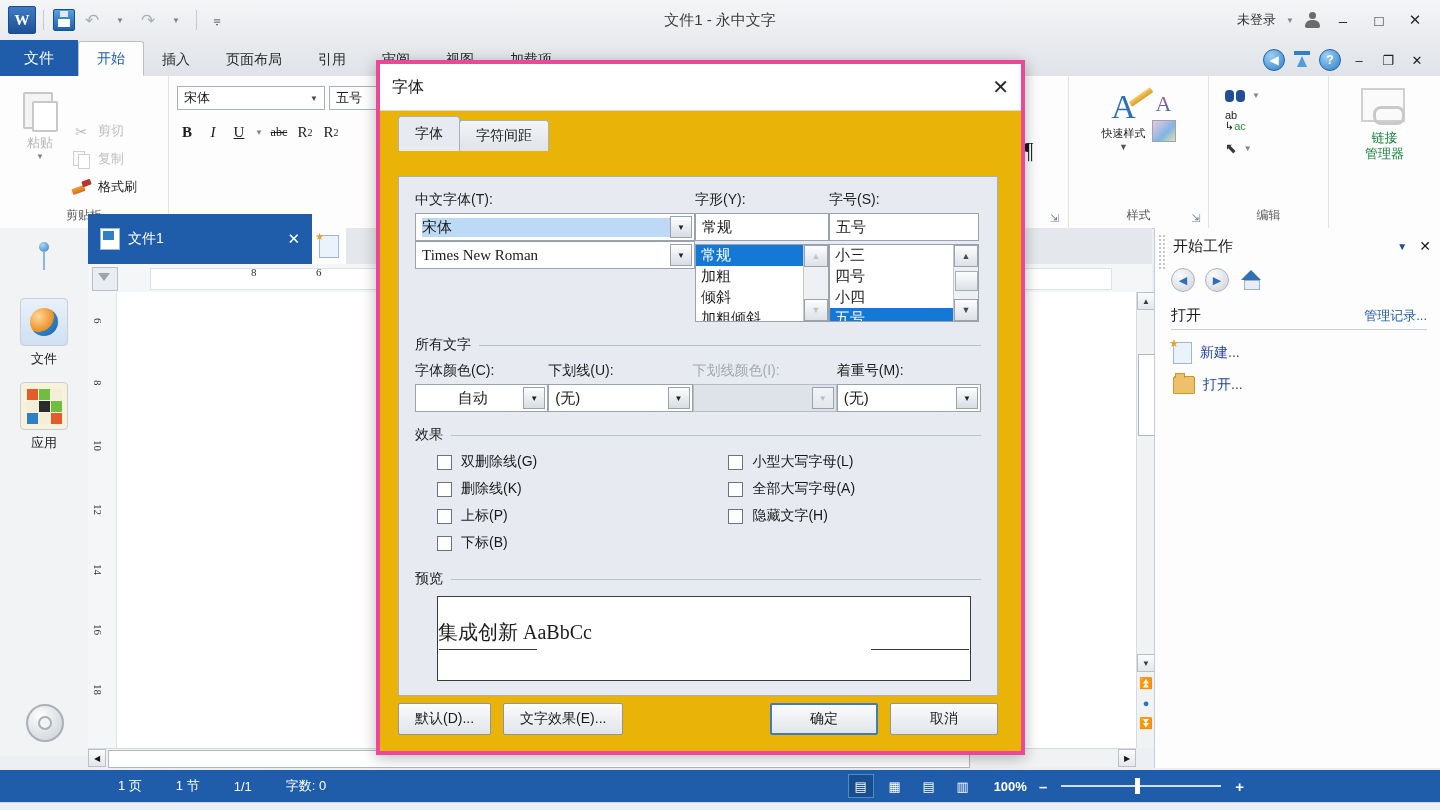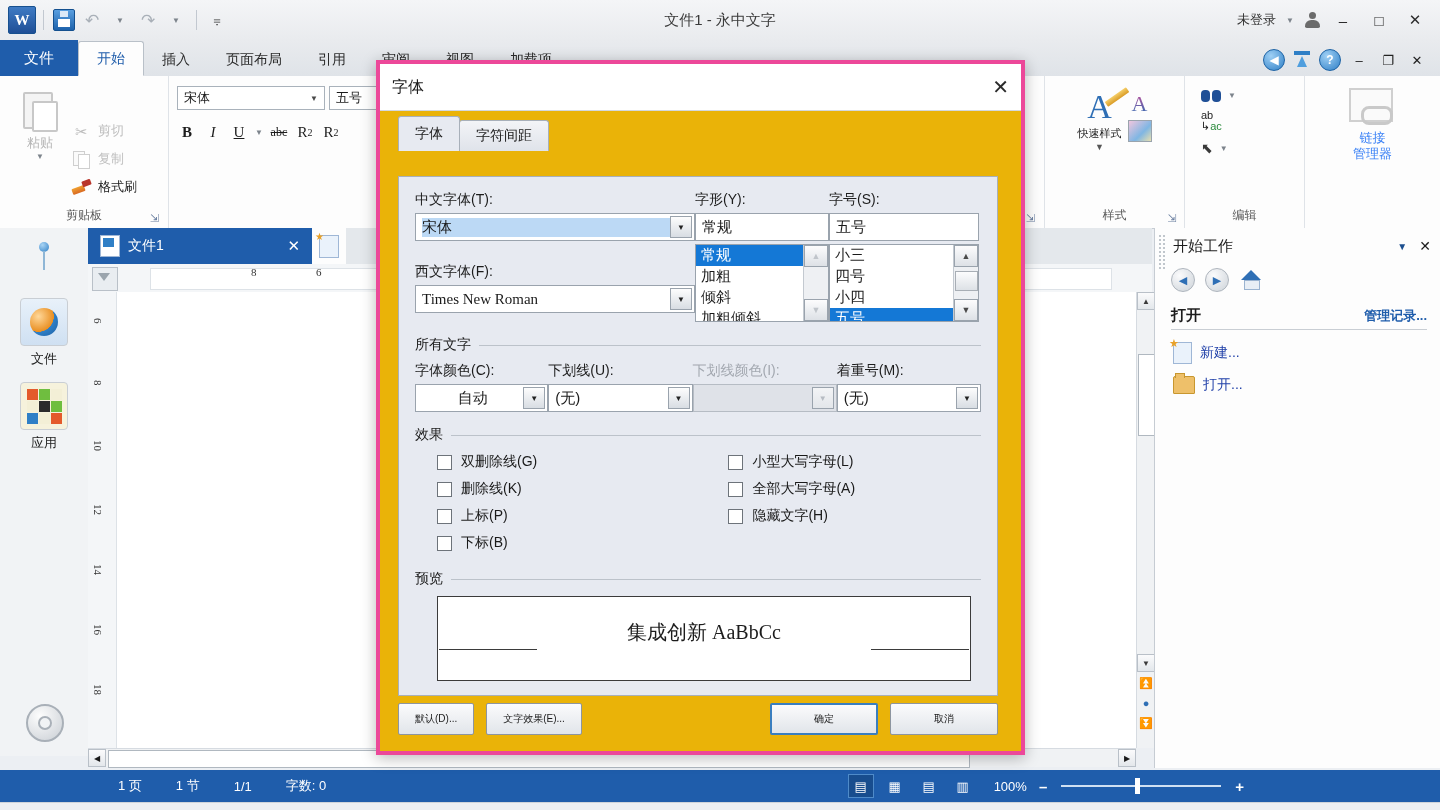--- a/index.html
+++ b/index.html
@@ -151,21 +151,21 @@
   .g-edit{width:120px;}
   .editrow{display:flex;align-items:center;gap:7px;padding:8px 0 0 8px;}
   .binoc{position:relative;width:20px;height:14px;}
   .binoc:before,.binoc:after{content:"";position:absolute;top:2px;width:9px;height:12px;
     border-radius:4px;background:#1f4f96;}
   .binoc:before{left:0;}
   .binoc:after{right:0;}
   .abac{font-size:11px;line-height:11px;color:#1c1c1c;}
   .abac .g{color:#2a8a3c;}
   .cursor-ic{font-size:14px;color:#3a3a3a;}
-  .g-link{width:136px;text-align:center;color:#3b82f6;}
+  .g-link{width:112px;text-align:center;color:#15803d;}
   .linkicon{width:56px;height:44px;margin:6px auto 0;position:relative;}
   .linkicon:before{content:"";position:absolute;left:4px;top:2px;width:40px;height:30px;
     border:2px solid #d0d0d0;background:#fafafa;}
   .linkicon:after{content:"";position:absolute;left:16px;top:20px;width:26px;height:13px;
     border:3px solid #c9c9c9;border-radius:8px;}
   .linklbl{font-size:13px;line-height:16px;}
 
   
   .leftrail{
     position:absolute;left:0;top:228px;width:88px;height:528px;
@@ -190,21 +190,21 @@
   .gear:after{content:"";position:absolute;left:10px;top:10px;width:10px;height:10px;border-radius:50%;
     background:#f1f3f5;border:2px solid #a9b0b8;}
 
   
   .doctabs{
     position:absolute;left:88px;top:228px;width:1064px;height:36px;
     background:#e4e8ec;border-bottom:1px solid #c2c8cf;display:flex;align-items:flex-end;
   }
   .doctab{
     height:36px;background:#1f5dab;color:#fff;display:flex;align-items:center;gap:8px;
-    padding:0 12px;font-size:14px;min-width:200px;
+    padding:7px 12px;font-size:14px;min-width:200px;
   }
   .dtico{width:18px;height:20px;background:#fff;border:1px solid #9fb7d6;position:relative;}
   .dtico:after{content:"";position:absolute;left:2px;top:2px;width:11px;height:9px;background:#2f7fc6;}
   .dtclose{margin-left:auto;font-size:15px;font-weight:bold;}
   .newdoc{width:34px;height:36px;background:#fdfdfd;display:flex;align-items:center;justify-content:center;}
   .newdocico{width:18px;height:21px;background:#eaf2fb;border:1px solid #9fb7d6;position:relative;}
   .newdocico:after{content:"★";position:absolute;left:-5px;top:-5px;font-size:10px;color:#e8a12a;}
 
   
   .hruler{
@@ -256,41 +256,41 @@
   .tp-caret{font-size:10px;color:#1c4f8f;}
   .tp-x{font-size:14px;color:#1c1c1c;}
   .tp-nav{display:flex;align-items:center;gap:10px;padding:4px 0 6px 16px;}
   .navcircle{width:22px;height:22px;border-radius:50%;
     background:radial-gradient(circle at 35% 30%,#fbfbfc,#cdd3d9);border:1px solid #aeb5bd;
     display:flex;align-items:center;justify-content:center;font-size:11px;color:#2f6fb5;}
   .homeico{width:24px;height:20px;position:relative;}
   .homeico:before{content:"";position:absolute;left:2px;top:0;width:0;height:0;
     border-left:10px solid transparent;border-right:10px solid transparent;border-bottom:10px solid #2f6fb5;}
   .homeico:after{content:"";position:absolute;left:5px;top:10px;width:14px;height:8px;background:#e8eef5;border:1px solid #9ab3d0;}
-  .tp-sec{display:flex;align-items:baseline;padding:8px 14px 2px 16px;font-weight:bold;}
+  .tp-sec{display:flex;align-items:baseline;padding:8px 14px 2px 16px;}
   .tp-sec-t{font-size:15px;color:#1c1c1c;}
   .tp-sec-link{margin-left:auto;font-size:13px;color:#1f5dab;}
   .tp-rule{margin:2px 14px 6px 16px;height:1px;background:#c9ced4;}
   .tp-item{display:flex;align-items:center;gap:8px;padding:6px 0 6px 18px;font-size:14px;color:#1f3fa8;}
   .folderico{width:20px;height:16px;background:#eec06a;border:1px solid #c8972f;border-radius:2px 2px 1px 1px;position:relative;}
   .folderico:before{content:"";position:absolute;left:1px;top:-4px;width:8px;height:4px;background:#eec06a;border:1px solid #c8972f;border-bottom:0;}
   .newico{width:17px;height:20px;background:#eaf2fb;border:1px solid #9fb7d6;position:relative;}
   .newico:after{content:"★";position:absolute;left:-5px;top:-6px;font-size:11px;color:#e8a12a;}
 
   
   .statusbar{
     position:absolute;left:0;top:770px;width:1440px;height:32px;background:#1f5dab;color:#fff;
     display:flex;align-items:center;font-size:13px;
   }
   .sb-left{display:flex;align-items:center;gap:34px;padding-left:118px;}
   .sb-right{margin-left:auto;display:flex;align-items:center;gap:8px;padding-right:196px;}
   .viewbtn{width:24px;height:22px;display:flex;align-items:center;justify-content:center;
     font-size:13px;border:1px solid transparent;}
   .viewbtn.sel{background:#184d8e;border-color:#4f8bc9;}
-  .zoomtxt{margin-left:10px;margin-right:4px;}
+  .zoomtxt{margin-left:10px;margin-right:4px;font-weight:bold;}
   .zoommin,.zoomplus{font-size:15px;font-weight:bold;}
   .zoomtrack{width:160px;height:2px;background:#cfe0f2;position:relative;margin:0 6px;}
   .zoomthumb{position:absolute;left:74px;top:-7px;width:5px;height:16px;background:#fff;}
   .bottombar{position:absolute;left:0;top:802px;width:1440px;height:8px;background:#eceff3;border-top:1px solid #cfd4da;}
 
   
   .dialog{
     position:absolute;left:376px;top:60px;width:641px;height:687px;
     background:#eab308;border:4px solid #ec4899;
     box-shadow:0 3px 14px rgba(0,0,0,.28);
@@ -335,28 +335,28 @@
   .lsbbtn.dim{color:#c0c5cb;}
   .lsbthumb{position:absolute;left:1px;width:21px;height:18px;background:linear-gradient(#fcfcfd,#dde1e6);border:1px solid #a8aeb5;}
   .sectitle{display:flex;align-items:center;gap:8px;margin-top:14px;}
   .sectitle .st{font-size:14px;}
   .sectitle .line{flex:1;height:1px;background:#bcc2ca;}
   .chkrow{display:flex;align-items:center;gap:9px;margin-top:9px;font-size:14px;}
   .chk{width:15px;height:15px;background:#fff;border:1px solid #6d737a;box-sizing:border-box;}
   .preview{
     margin-top:8px;height:83px;background:#fff;border:1px solid #3b3b3b;position:relative;
   }
-  .pv-text{position:absolute;left:0;right:0;top:22px;text-align:center;font-size:20px;
+  .pv-text{position:absolute;left:0;right:0;top:22px;text-align:left;font-size:20px;
     font-family:"Liberation Serif","DejaVu Serif",serif;color:#1c1c1c;}
   .pv-l{position:absolute;left:1px;top:52px;width:98px;height:1px;background:#3b3b3b;}
   .pv-r{position:absolute;right:1px;top:52px;width:98px;height:1px;background:#3b3b3b;}
   .dlg-foot{position:absolute;left:18px;bottom:16px;width:600px;display:flex;align-items:center;gap:12px;}
   .btn{
     height:32px;padding:0 16px;background:linear-gradient(#fbfbfc,#e1e5ea);
-    border:1px solid #8d959f;border-radius:2px;font-size:10px;
+    border:1px solid #8d959f;border-radius:2px;font-size:14px;
     display:flex;align-items:center;justify-content:center;box-sizing:border-box;
   }
   .btn.primary{border:2px solid #3a7ebf;}
   .spacer{flex:1;}
 </style>
 </head>
 <body>
 
 <div class="app">
 
@@ -653,21 +653,20 @@
     <div class="dlg-body">
 
       <div class="row">
 
         <div class="field" style="width:280px">
           <span class="lbl">中文字体(T):</span>
           <div class="tbox">
             <span class="tv sel">宋体</span>
             <span class="dbtn">▼</span>
           </div>
-          <span class="lbl" style="margin-top:22px">西文字体(F):</span>
           <div class="tbox">
             <span class="tv" style="font-family:'Liberation Serif',serif">Times New Roman</span>
             <span class="dbtn">▼</span>
           </div>
         </div>
 
         <div class="field" style="width:134px">
           <span class="lbl">字形(Y):</span>
           <div class="tbox">
             <span class="tv">常规</span>

